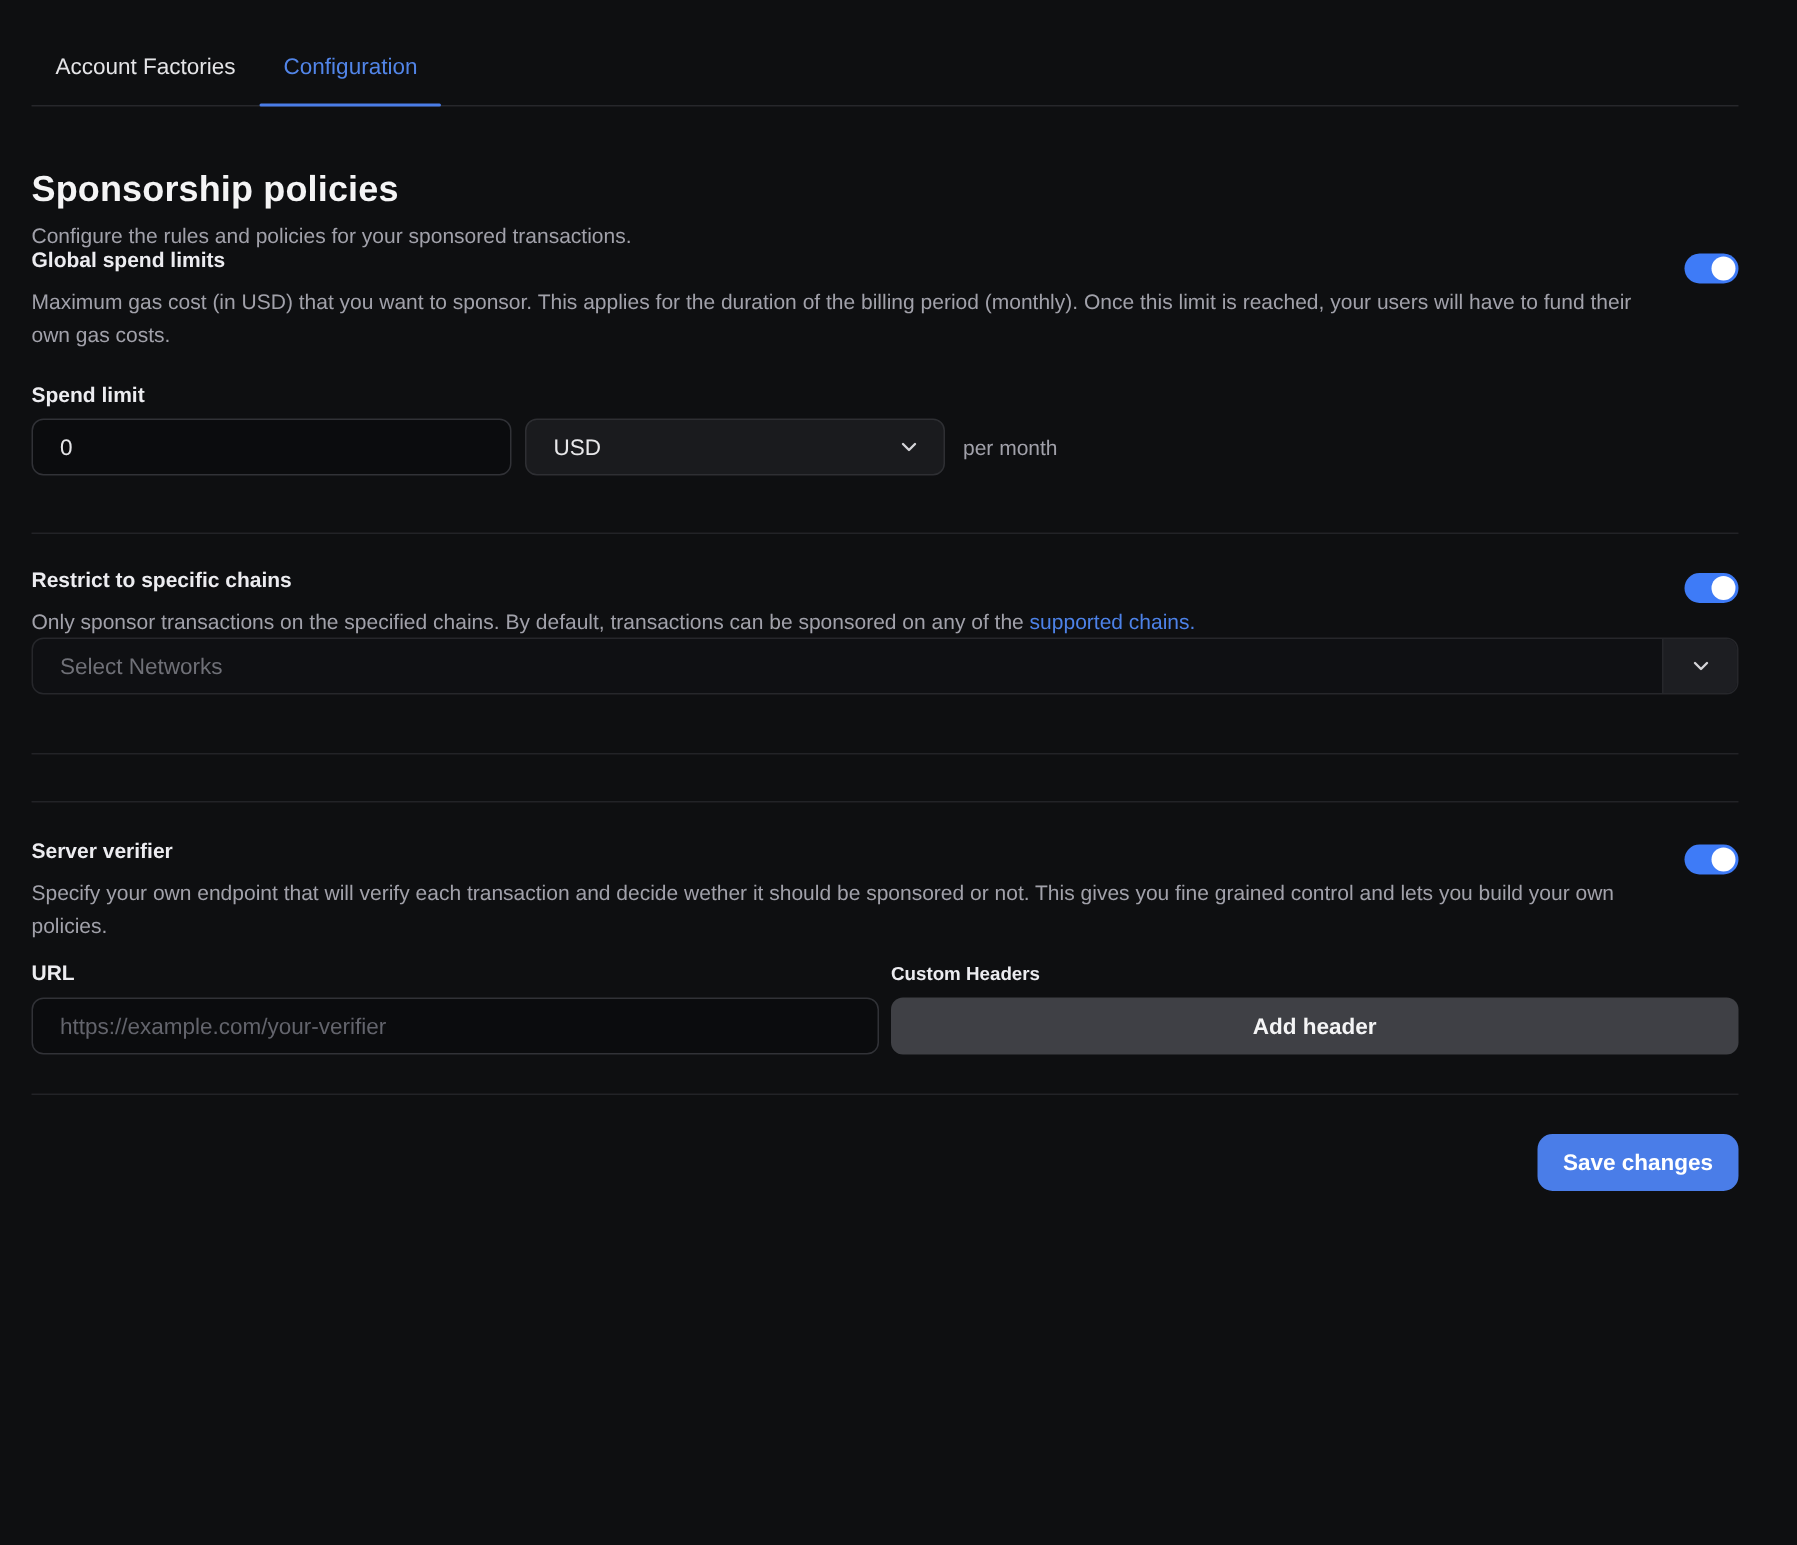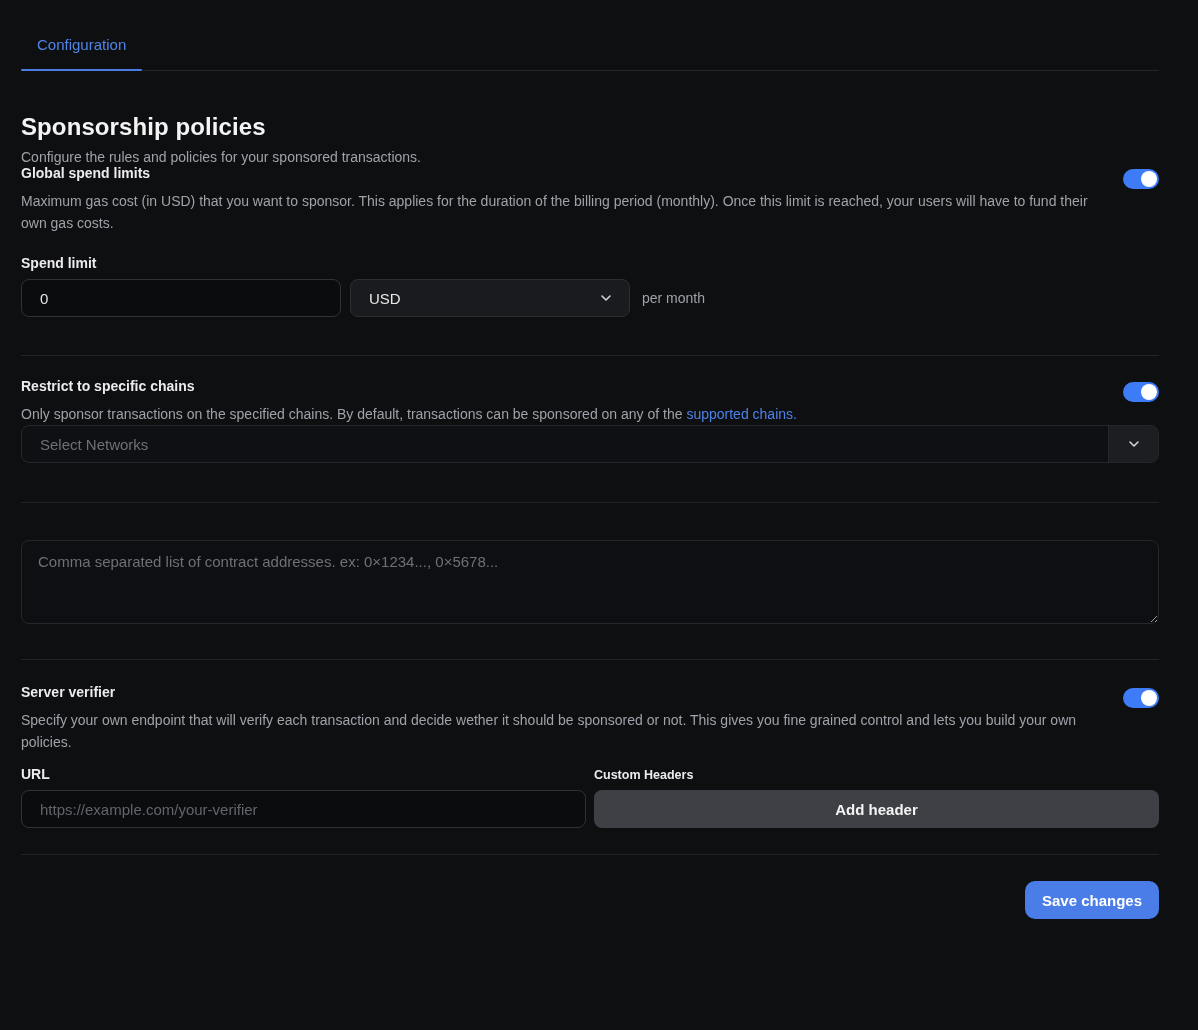--- a/index.html
+++ b/index.html
@@ -198,20 +198,21 @@
     font-family: inherit;
     cursor: pointer;
   }
 </style>
 </head>
 <body>
 
 <div class="container">
 
   <nav class="tabs">
+    <button class="tab">Account Factories</button>
     <button class="tab active">Configuration</button>
   </nav>
 
   <h1 class="page-title">Sponsorship policies</h1>
   <p class="page-subtitle">Configure the rules and policies for your sponsored transactions.</p>
 
   <section class="section">
     <div class="section-head">
       <div class="section-text">
         <h3 class="section-title">Global spend limits</h3>
@@ -257,21 +258,20 @@
               <path d="M3 5l4 4 4-4" fill="none" stroke="#d4d4d8" stroke-width="1.6" stroke-linecap="round" stroke-linejoin="round"></path>
             </svg>
         </span>
       </span>
     </div>
   </section>
 
   <hr class="divider" style="margin-top:39px">
 
   <section class="section" style="margin-top:22px">
-    <textarea class="contracts-textarea" placeholder="Comma separated list of contract addresses. ex: 0×1234..., 0×5678..." style=""></textarea>
   </section>
 
   <hr class="divider" style="margin-top:31px">
 
   <section class="section" style="margin-top:24px">
     <div class="section-head">
       <div class="section-text">
         <h3 class="section-title">Server verifier</h3>
         <p class="section-desc">Specify your own endpoint that will verify each transaction and decide wether it should be sponsored or not. This gives you fine grained control and lets you build your own policies.</p>
       </div>

